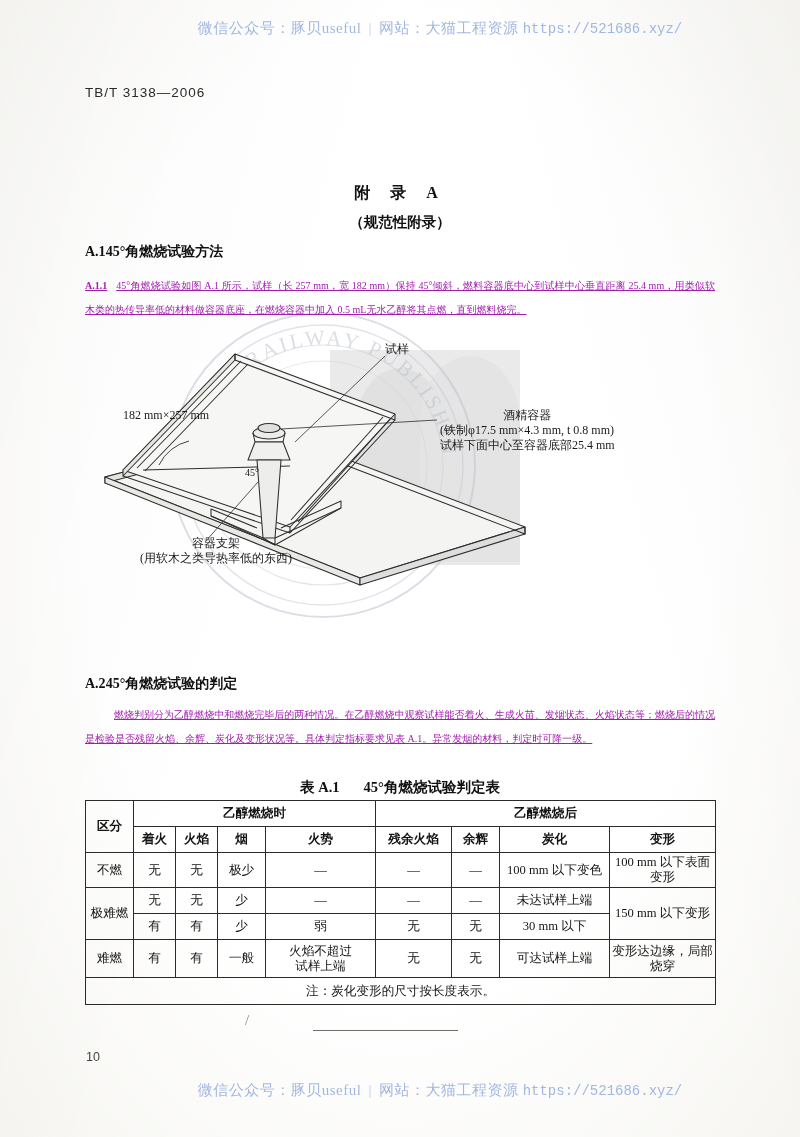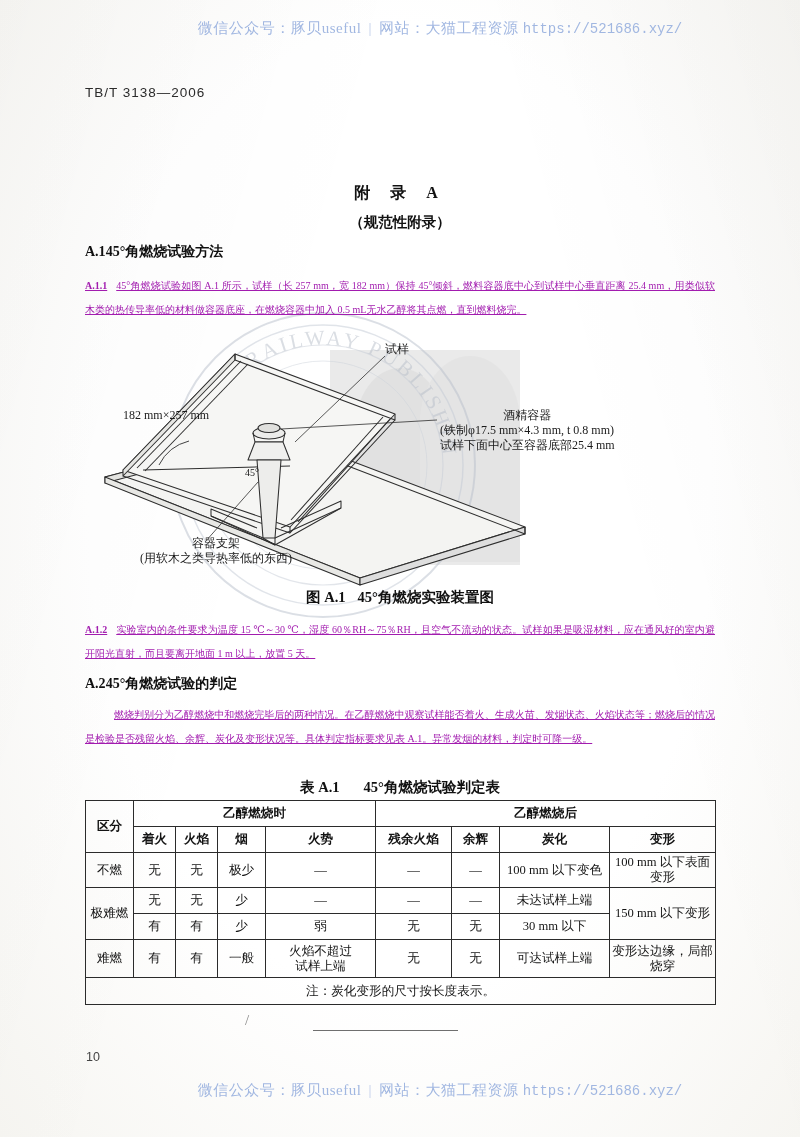--- a/index.html
+++ b/index.html
@@ -340,27 +340,21 @@
         <div>(铁制φ17.5 mm×4.3 mm, t 0.8 mm)</div>
         <div>试样下面中心至容器底部25.4 mm</div>
       </div>
 
       <div class="fig-label" id="lbl-support">
         <div style="text-align:center;">容器支架</div>
         <div>(用软木之类导热率低的东西)</div>
       </div>
     </div>
 
-    <div class="fig-caption">
-      <span class="cnum">图 A.1</span><span>45°角燃烧实验装置图</span>
-    </div>
-
-    <div class="para" style="left:85px; top:618px; width:630px;">
-      <span class="lead">A.1.2</span><span>实验室内的条件要求为温度 15 ℃～30 ℃，湿度 60％RH～75％RH，且空气不流动的状态。试样如果是吸湿材料，应在通风好的室内避开阳光直射，而且要离开地面 1 m 以上，放置 5 天。</span>
-    </div>
+
 
     <div class="sec-head" style="left:85px; top:675px;">
       <span class="num">A.2</span><span>45°角燃烧试验的判定</span>
     </div>
 
     <div class="para" style="left:85px; top:703px; width:630px; text-indent:29px;">燃烧判别分为乙醇燃烧中和燃烧完毕后的两种情况。在乙醇燃烧中观察试样能否着火、生成火苗、发烟状态、火焰状态等；燃烧后的情况是检验是否残留火焰、余辉、炭化及变形状况等。具体判定指标要求见表 A.1。异常发烟的材料，判定时可降一级。</div>
 
     <div class="tbl-caption">
       <span class="tnum">表 A.1</span><span>45°角燃烧试验判定表</span>
     </div>

